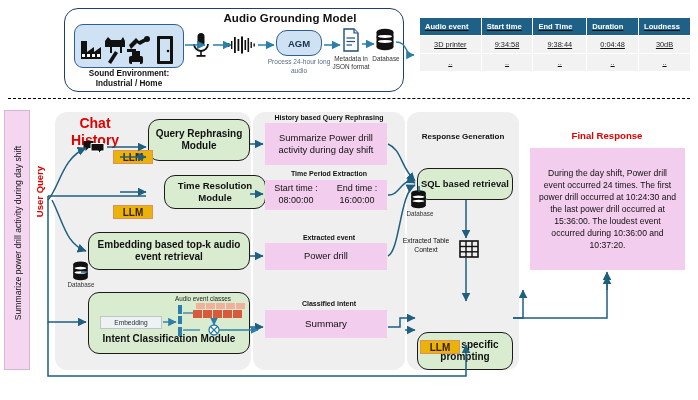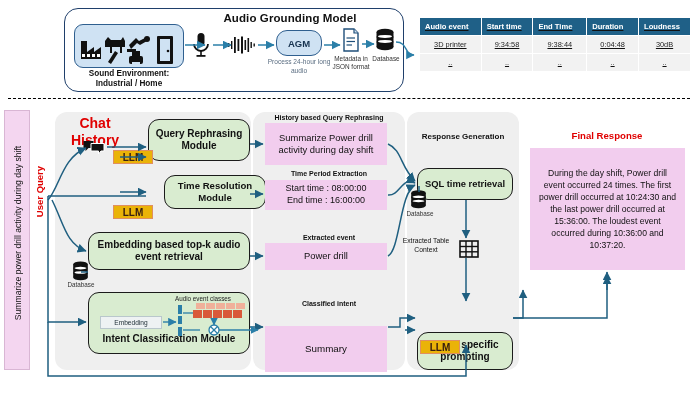--- a/index.html
+++ b/index.html
@@ -129,25 +129,25 @@
   #llm-3 { left:420px; top:340px; width:40px; height:14px; }
 
   
   .pink-box { background:#f2cdee; }
   .out-label { font-size:7px; font-weight:bold; color:#111; text-align:center; }
   .pink-text { display:flex; align-items:center; justify-content:center; text-align:center; line-height:1.3; }
 
   #lbl-rephrase { left:258px; top:114px; width:142px; }
   #out-rephrase { left:265px; top:123px; width:122px; height:42px; font-size:9.4px; }
   #lbl-timeperiod { left:258px; top:170px; width:142px; }
-  #out-timeperiod { left:265px; top:180px; width:122px; height:30px; font-size:9px; flex-direction:column; }
+  #out-timeperiod { left:265px; top:180px; width:122px; height:30px; font-size:9px; flex-direction:row; }
   #lbl-extracted { left:258px; top:234px; width:142px; }
   #out-extracted { left:265px; top:243px; width:122px; height:27px; font-size:9.4px; }
   #lbl-intent { left:258px; top:300px; width:142px; }
-  #out-intent { left:265px; top:326px; width:122px; height:46px; font-size:9.8px; }
+  #out-intent { left:265px; top:310px; width:122px; height:28px; font-size:9.8px; }
 
   
   #lbl-response-gen { left:407px; top:132px; width:112px; text-align:center; font-size:8px; font-weight:bold; }
   #db-mid-icon { left:410px; top:190px; width:17px; height:20px; }
   #db-mid-label { left:398px; top:210px; width:44px; text-align:center; font-size:6.3px; color:#333; }
   #lbl-extracted-table { left:400px; top:237px; width:52px; text-align:center; font-size:6.8px; line-height:1.32; color:#111; }
   #grid-icon { left:459px; top:240px; width:20px; height:18px; }
 
   
   #lbl-final-response { left:527px; top:130px; width:160px; text-align:center; font-size:9.6px; font-weight:bold; color:#e00000; }
@@ -330,21 +330,21 @@
     <span>Embedding based top-k audio event retrieval</span>
   </div>
   <div class="abs green-box" id="mod-intent-class">
     <span>Intent Classification Module</span>
   </div>
 
   <div class="abs" id="audio-event-classes-label">Audio event classes</div>
   <div class="abs" id="embedding-chip">Embedding</div>
 
   <div class="abs green-box" id="mod-sql-retrieval">
-    <span>SQL time retrieval</span>
+    <span>SQL based retrieval</span>
   </div>
   <div class="abs green-box" id="mod-intent-prompt">
     <span>Intent specific prompting</span>
   </div>
 
   <div class="abs llm-badge" id="llm-1">LLM</div>
   <div class="abs llm-badge" id="llm-2">LLM</div>
   <div class="abs llm-badge" id="llm-3">LLM</div>
 
   <svg class="abs" id="db-left-icon" viewBox="0 0 17 21">

